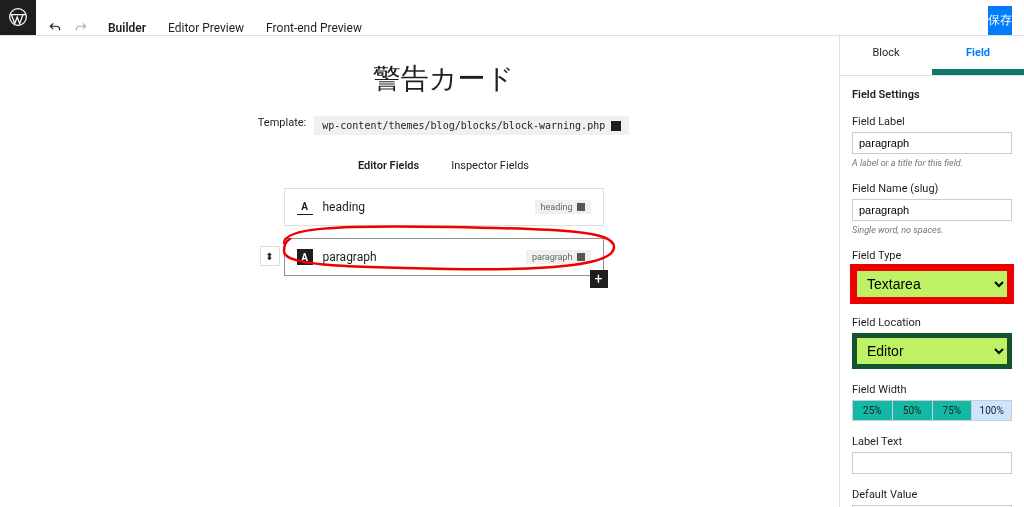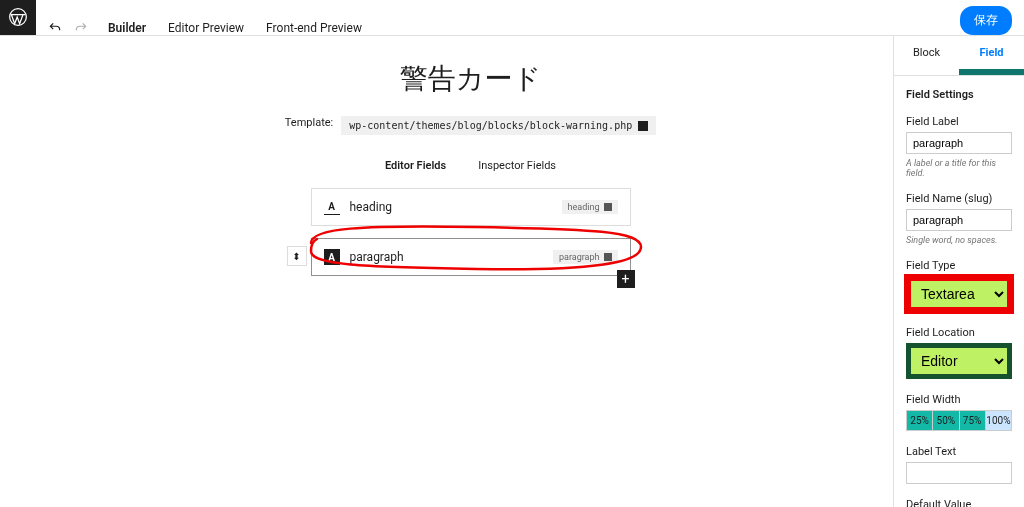--- a/index.html
+++ b/index.html
@@ -8,21 +8,21 @@
 .topbar { height: 36px; display: flex; align-items: flex-end; border-bottom: 1px solid #e0e0e0; padding-right: 12px; }
 .wp-logo { width: 36px; height: 36px; background: #1e1e1e; color: #fff; display: flex; align-items: center; justify-content: center; }
 .wp-logo svg { width: 20px; height: 20px; }
 .nav-icons { display: flex; align-items: center; gap: 12px; padding: 0 12px; }
 .nav-icon { width: 14px; height: 14px; color: #1e1e1e; cursor: pointer; }
 .nav-icon.dim { color: #b0b0b0; }
 .nav-tabs { display: flex; align-items: center; gap: 22px; margin-left: 8px; font-size: 12px; }
 .nav-tab { cursor: pointer; color: #1e1e1e; }
 .nav-tab.active { font-weight: 600; }
 .spacer { flex: 1; }
-.save-btn { background: #007cff; color: #fff; border: none; padding: 6px 14px; border-radius: 13px; font-size: 12px; cursor: pointer; }
+.save-btn { background: #007cff; color: #fff; border: none; padding: 6px 0; border-radius: 0; font-size: 12px; cursor: pointer; }
 
 .main { display: flex; height: calc(100% - 36px); }
 .canvas { flex: 1; overflow-y: auto; display: flex; flex-direction: column; align-items: center; padding-top: 24px; position: relative; margin-left: 48px; }
 
 .block-title { font-size: 28px; font-weight: 400; font-family: serif; margin-bottom: 18px; }
 .template-row { font-size: 11px; color: #1e1e1e; margin-bottom: 24px; display: flex; align-items: flex-start; gap: 8px; }
 .template-path { background: #f0f0f0; padding: 4px 8px; font-family: monospace; font-size: 10px; display: inline-flex; align-items: center; gap: 6px; }
 .clip-icon { width: 10px; height: 10px; background: #1e1e1e; }
 
 .field-tabs { display: flex; gap: 32px; font-size: 11px; margin-bottom: 12px; }
@@ -35,21 +35,21 @@
 .field-icon.dark { background: #1e1e1e; color: #fff; }
 .field-icon.light { border-bottom: 1px solid #1e1e1e; color: #1e1e1e; }
 .field-name { flex: 1; font-size: 12px; }
 .field-badge { background: #f0f0f0; padding: 2px 6px; font-size: 9px; color: #666; display: flex; align-items: center; gap: 4px; }
 .mini-clip { width: 8px; height: 8px; background: #555; }
 .move-handle { width: 20px; height: 20px; border: 1px solid #ddd; background: #fff; display: flex; align-items: center; justify-content: center; position: absolute; left: -24px; top: 8px; font-size: 10px; color: #1e1e1e; }
 .add-btn { width: 18px; height: 18px; background: #1e1e1e; color: #fff; display: flex; align-items: center; justify-content: center; font-size: 14px; position: absolute; right: -4px; bottom: -12px; cursor: pointer; }
 
 .annotation { position: absolute; pointer-events: none; }
 
-.insp { width: 131px; border-left: 1px solid #e0e0e0; overflow-y: auto; font-size: 11px; }
+.insp { width: 185px; border-left: 1px solid #e0e0e0; overflow-y: auto; font-size: 11px; }
 .insp-tabs { display: flex; border-bottom: 1px solid #e0e0e0; }
 .insp-tab { flex: 1; text-align: center; padding: 10px 0; cursor: pointer; font-size: 11px; color: #1e1e1e; }
 .insp-tab.active { border-bottom: 6px solid #0f766e; color: #007cff; font-weight: 700; }
 .insp-body { padding: 12px; }
 .insp-heading { font-weight: 600; font-size: 11px; margin-bottom: 14px; }
 .insp-group { margin-bottom: 14px; }
 .insp-label { font-size: 11px; margin-bottom: 4px; display: block; }
 .insp-input { width: 100%; border: 1px solid #ccc; padding: 4px 6px; font-size: 11px; }
 .insp-select { width: 100%; border: 5px solid #14532d; padding: 4px 6px; font-size: 14px; background: #bef264; }
 .insp-select.highlighted { outline: 2px solid #e00; border-color: #e00; }

